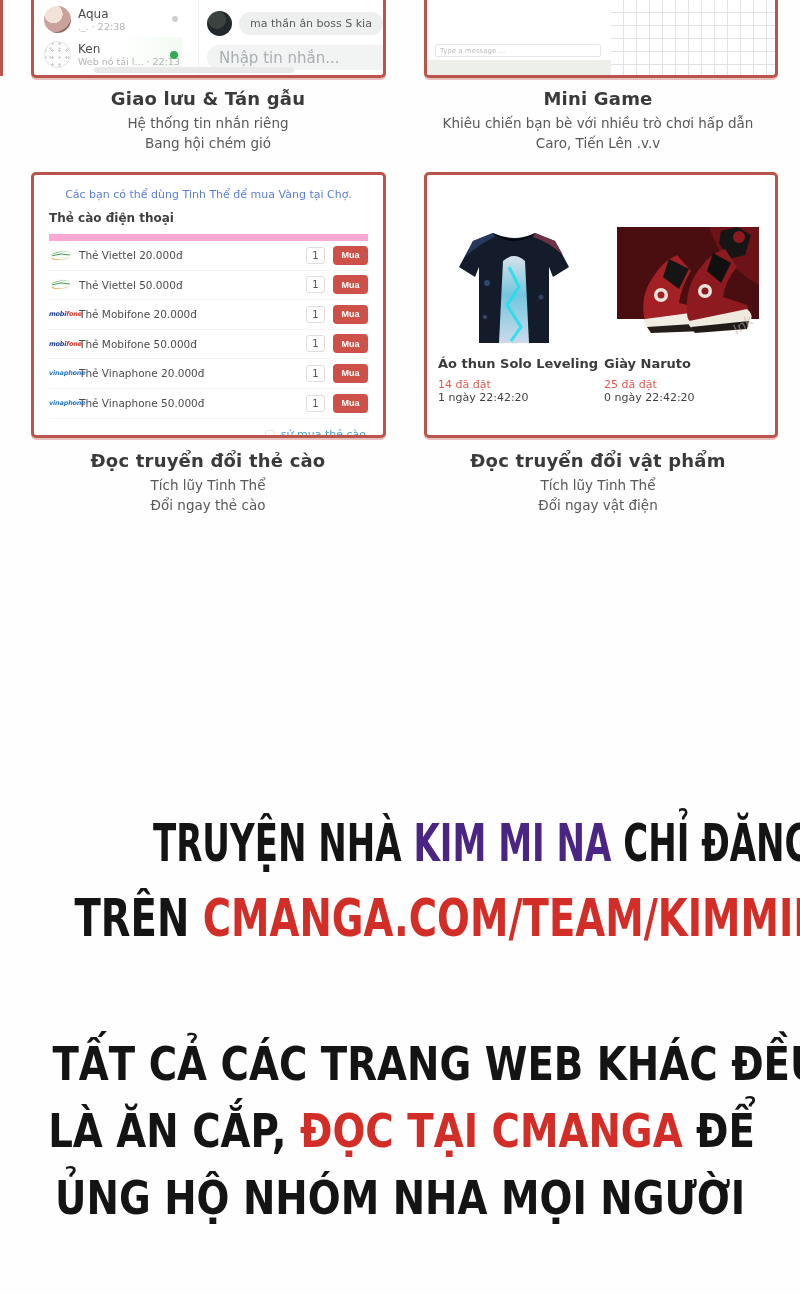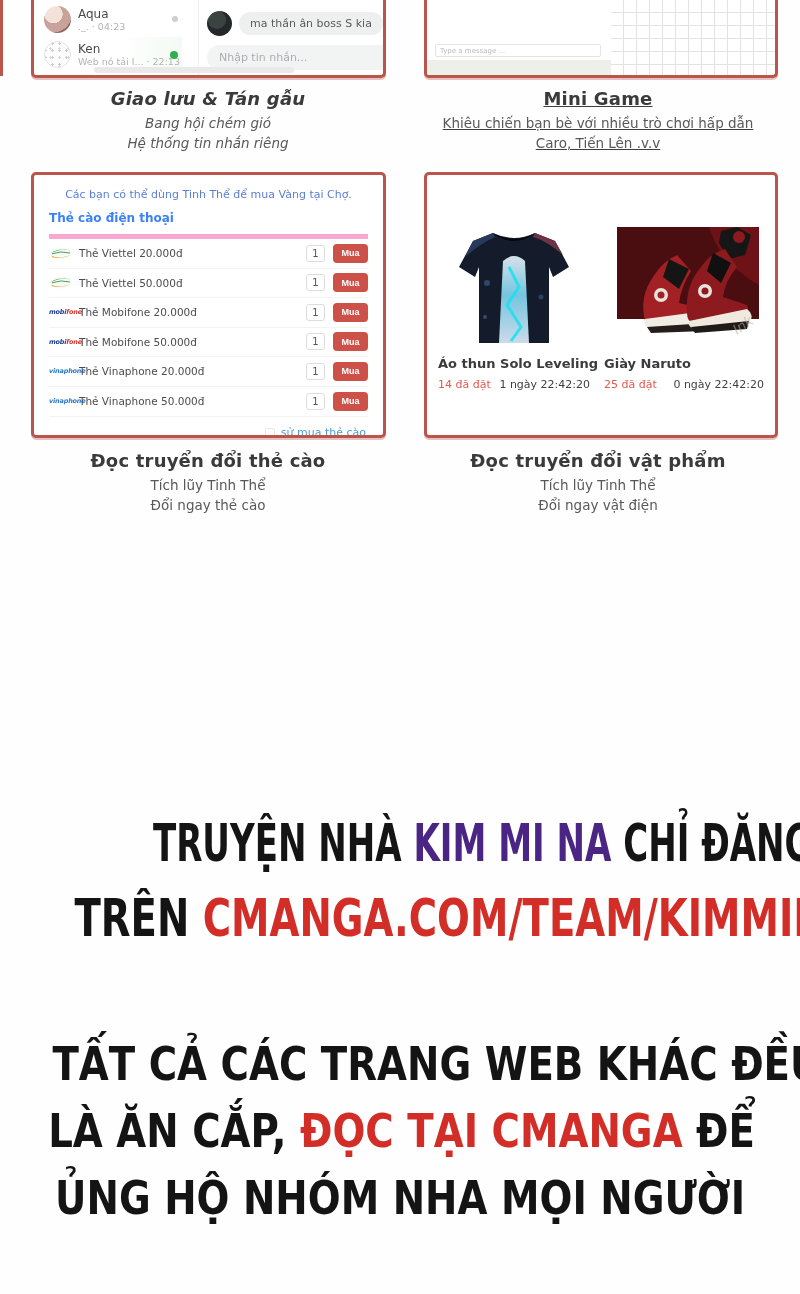--- a/index.html
+++ b/index.html
@@ -36,60 +36,60 @@
   .presence-dot.offline { width:6px; height:6px; background:#cfcfcf; }
   .presence-dot.online { width:8px; height:8px; background:#2eae4f; }
   .contact-row.ken-row { background:linear-gradient(90deg, transparent 55%, #f3faf3); }
   .chat-main { flex:1; padding:11px 10px 0 8px; }
   .msg-row { display:flex; align-items:center; }
   .msg-avatar { width:25px; height:25px; border-radius:50%; flex:0 0 25px; }
   .bubble { background:#eef0f0; border-radius:14px; padding:5px 11px; font-size:11px; color:#5a5a5a;
             margin-left:7px; white-space:nowrap; }
   .msg-time { font-size:9px; color:#c2c2c2; margin-left:7px; }
   .chat-input { margin-top:9px; background:#f2f3f3; border-radius:13px; height:25px; display:flex;
-                align-items:center; padding-left:12px; font-size:11px; color:#a9afb4; }
+                align-items:center; padding-left:12px; font-size:15px; color:#a9afb4; }
   .chat-scrollbar { position:absolute; bottom:2px; left:60px; width:200px; height:6px;
                     background:#e9e9e9; border-radius:3px; }
 
   
   .mg-wrap { display:flex; height:100%; }
   .mg-chat { width:53%; position:relative; }
   .mg-input { position:absolute; left:8px; right:10px; bottom:18px; height:13px; border:1px solid #e5e5e5;
               border-radius:2px; font-size:7px; color:#bcbcbc; padding:1px 4px; display:flex; align-items:center; }
   .mg-bottombar { position:absolute; left:0; right:0; bottom:0; height:15px; background:#edf0ea; }
   .mg-board { flex:1; background-image:
       linear-gradient(#e2e2e2 1px, transparent 1px),
       linear-gradient(90deg, #e2e2e2 1px, transparent 1px);
       background-size:13px 13px; background-position:-1px -1px; }
 
   
   .shop { padding:9px 15px 0 15px; font-size:11px; }
   .shop-notice { text-align:center; color:#5a7fd6; font-size:11px; padding:4px 0 2px; }
-  .shop-title { font-size:12px; font-weight:700; color:#3b82f6; padding:8px 0 9px; border-bottom:5px solid #f9a8d4; }
+  .shop-title { font-size:12px; font-weight:700; color:#404040; padding:8px 0 9px; border-bottom:7px solid #f9a8d4; }
   .shop-row { display:flex; align-items:center; height:29.5px; border-bottom:1px solid #f3f3f3; }
   .logo { width:26px; flex:0 0 26px; display:flex; align-items:center; }
   .logo-text { font-size:6.5px; font-weight:700; font-style:italic; letter-spacing:-0.2px; white-space:nowrap; }
   .mobi1 { color:#1b3f90; } .mobi2 { color:#d7372e; }
   .vina { color:#2a7bc9; }
   .shop-label { font-size:10.5px; color:#4c4c4c; margin-left:4px; flex:1; white-space:nowrap; }
   .qty-box { width:19px; height:17px; border:1px solid #ddd; border-radius:3px; font-size:10px; color:#555;
              display:flex; align-items:center; justify-content:center; margin-right:8px; background:#fff; }
   .buy-btn { width:35px; height:19px; background:#cd5149; color:#fff; font-size:9px; font-weight:700;
              border:none; border-radius:4px; display:flex; align-items:center; justify-content:center; cursor:pointer; }
   .shop-footer { display:flex; justify-content:flex-end; align-items:center; padding:9px 2px 0 0; }
   .hist-icon { width:10px; height:10px; border:1px solid #d9d9d9; border-radius:2px; margin-right:6px; opacity:.6; }
   .hist-link { color:#4aa0d2; font-size:11px; }
 
   
   .items-wrap { display:flex; justify-content:center; gap:14px; padding-top:50px; }
   .product { width:152px; }
   .product.wide { width:160px; }
   .product-img { height:122px; display:flex; align-items:flex-end; justify-content:center; }
   .product-name { font-size:13px; font-weight:700; color:#3b3b3b; margin-top:9px; white-space:nowrap; }
-  .product-stats { display:flex; justify-content:space-between; margin-top:7px; font-size:11px; }
+  .product-stats { display:flex; justify-content:space-between; margin-top:7px; font-size:11px;flex-direction:column; }
   .ordered { color:#e0594d; }
   .countdown { color:#3f3f3f; }
 
   
   .bigtext { position:absolute; left:0; width:800px; text-align:center; font-weight:700; color:#141414;
              white-space:nowrap; }
   .bigtext .line { display:block; }
   .squash { display:inline-block; }
   #slogan { top:806px; font-size:46px; }
   #slogan .line { line-height:75px; }
@@ -108,21 +108,21 @@
 
   <div class="edge-sliver"></div>
 
   <div class="panel cut-top" style="left:31px; top:0; width:355px; height:78px;">
     <div class="chat-wrap">
       <div class="chat-contacts">
         <div class="contact-row">
           <div class="avatar aqua"></div>
           <div class="contact-meta">
             <div class="contact-name">Aqua</div>
-            <div class="contact-sub">._.  · 04:23</div>
+            <div class="contact-sub">._.  · 22:38</div>
           </div>
           <div class="presence-dot offline"></div>
         </div>
         <div class="contact-row ken-row">
           <div class="avatar ken"></div>
           <div class="contact-meta">
             <div class="contact-name">Ken</div>
             <div class="contact-sub">Web nó tải l... · 22:13</div>
           </div>
           <div class="presence-dot online"></div>
@@ -143,26 +143,26 @@
   <div class="panel cut-top" style="left:424px; top:0; width:354px; height:78px;">
     <div class="mg-wrap">
       <div class="mg-chat">
         <div class="mg-input">Type a message ...</div>
         <div class="mg-bottombar"></div>
       </div>
       <div class="mg-board"></div>
     </div>
   </div>
 
-  <div class="caption" style="left:8px; top:88px;font-style:italic;">
+  <div class="caption" style="left:8px; top:88px;">
     <h3>Giao lưu &amp; Tán gẫu</h3>
+    <div class="sub">Hệ thống tin nhắn riêng</div>
     <div class="sub">Bang hội chém gió</div>
-    <div class="sub">Hệ thống tin nhắn riêng</div>
-  </div>
-  <div class="caption" style="left:398px; top:88px;text-decoration:underline;">
+  </div>
+  <div class="caption" style="left:398px; top:88px;">
     <h3>Mini Game</h3>
     <div class="sub">Khiêu chiến bạn bè với nhiều trò chơi hấp dẫn</div>
     <div class="sub">Caro, Tiến Lên .v.v</div>
   </div>
 
   <div class="panel" style="left:31px; top:172px; width:355px; height:266px;">
     <div class="shop">
       <div class="shop-notice">Các bạn có thể dùng Tinh Thể để mua Vàng tại Chợ.</div>
       <div class="shop-title">Thẻ cào điện thoại</div>
 

